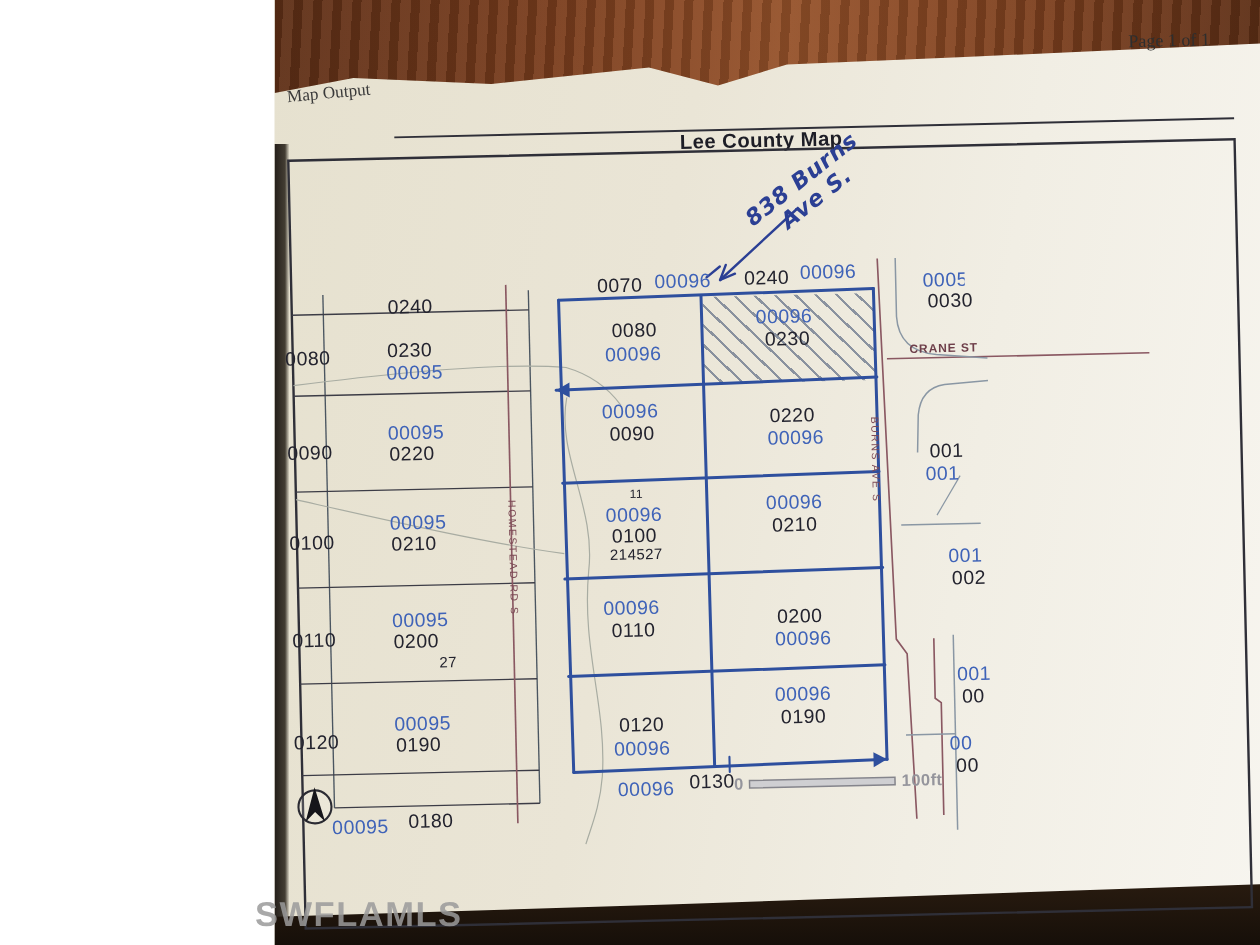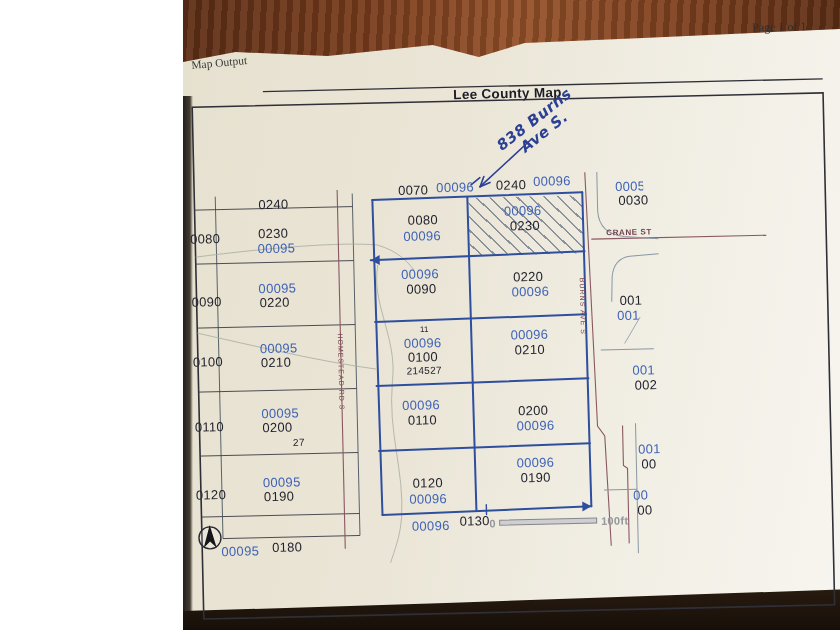--- a/index.html
+++ b/index.html
@@ -195,13 +195,14 @@
       <div class="L bl clip" style="left:434px;top:318px;width:25px">001</div>
       <div class="L bl clip" style="left:448px;top:373px;width:25px">001</div>
       <div class="L bk clip" style="left:450px;top:388px;width:25px">002</div>
       <div class="L bl clip" style="left:452px;top:452px;width:22px">001</div>
       <div class="L bk clip" style="left:455px;top:467px;width:19px">00</div>
       <div class="L bl clip" style="left:446px;top:498px;width:17px">00</div>
       <div class="L bk clip" style="left:450px;top:513px;width:15px">00</div>
     </div>
   </div>
 
+  <div class="wm">SWFLAMLS</div>
 </div>
 
 </body></html>

